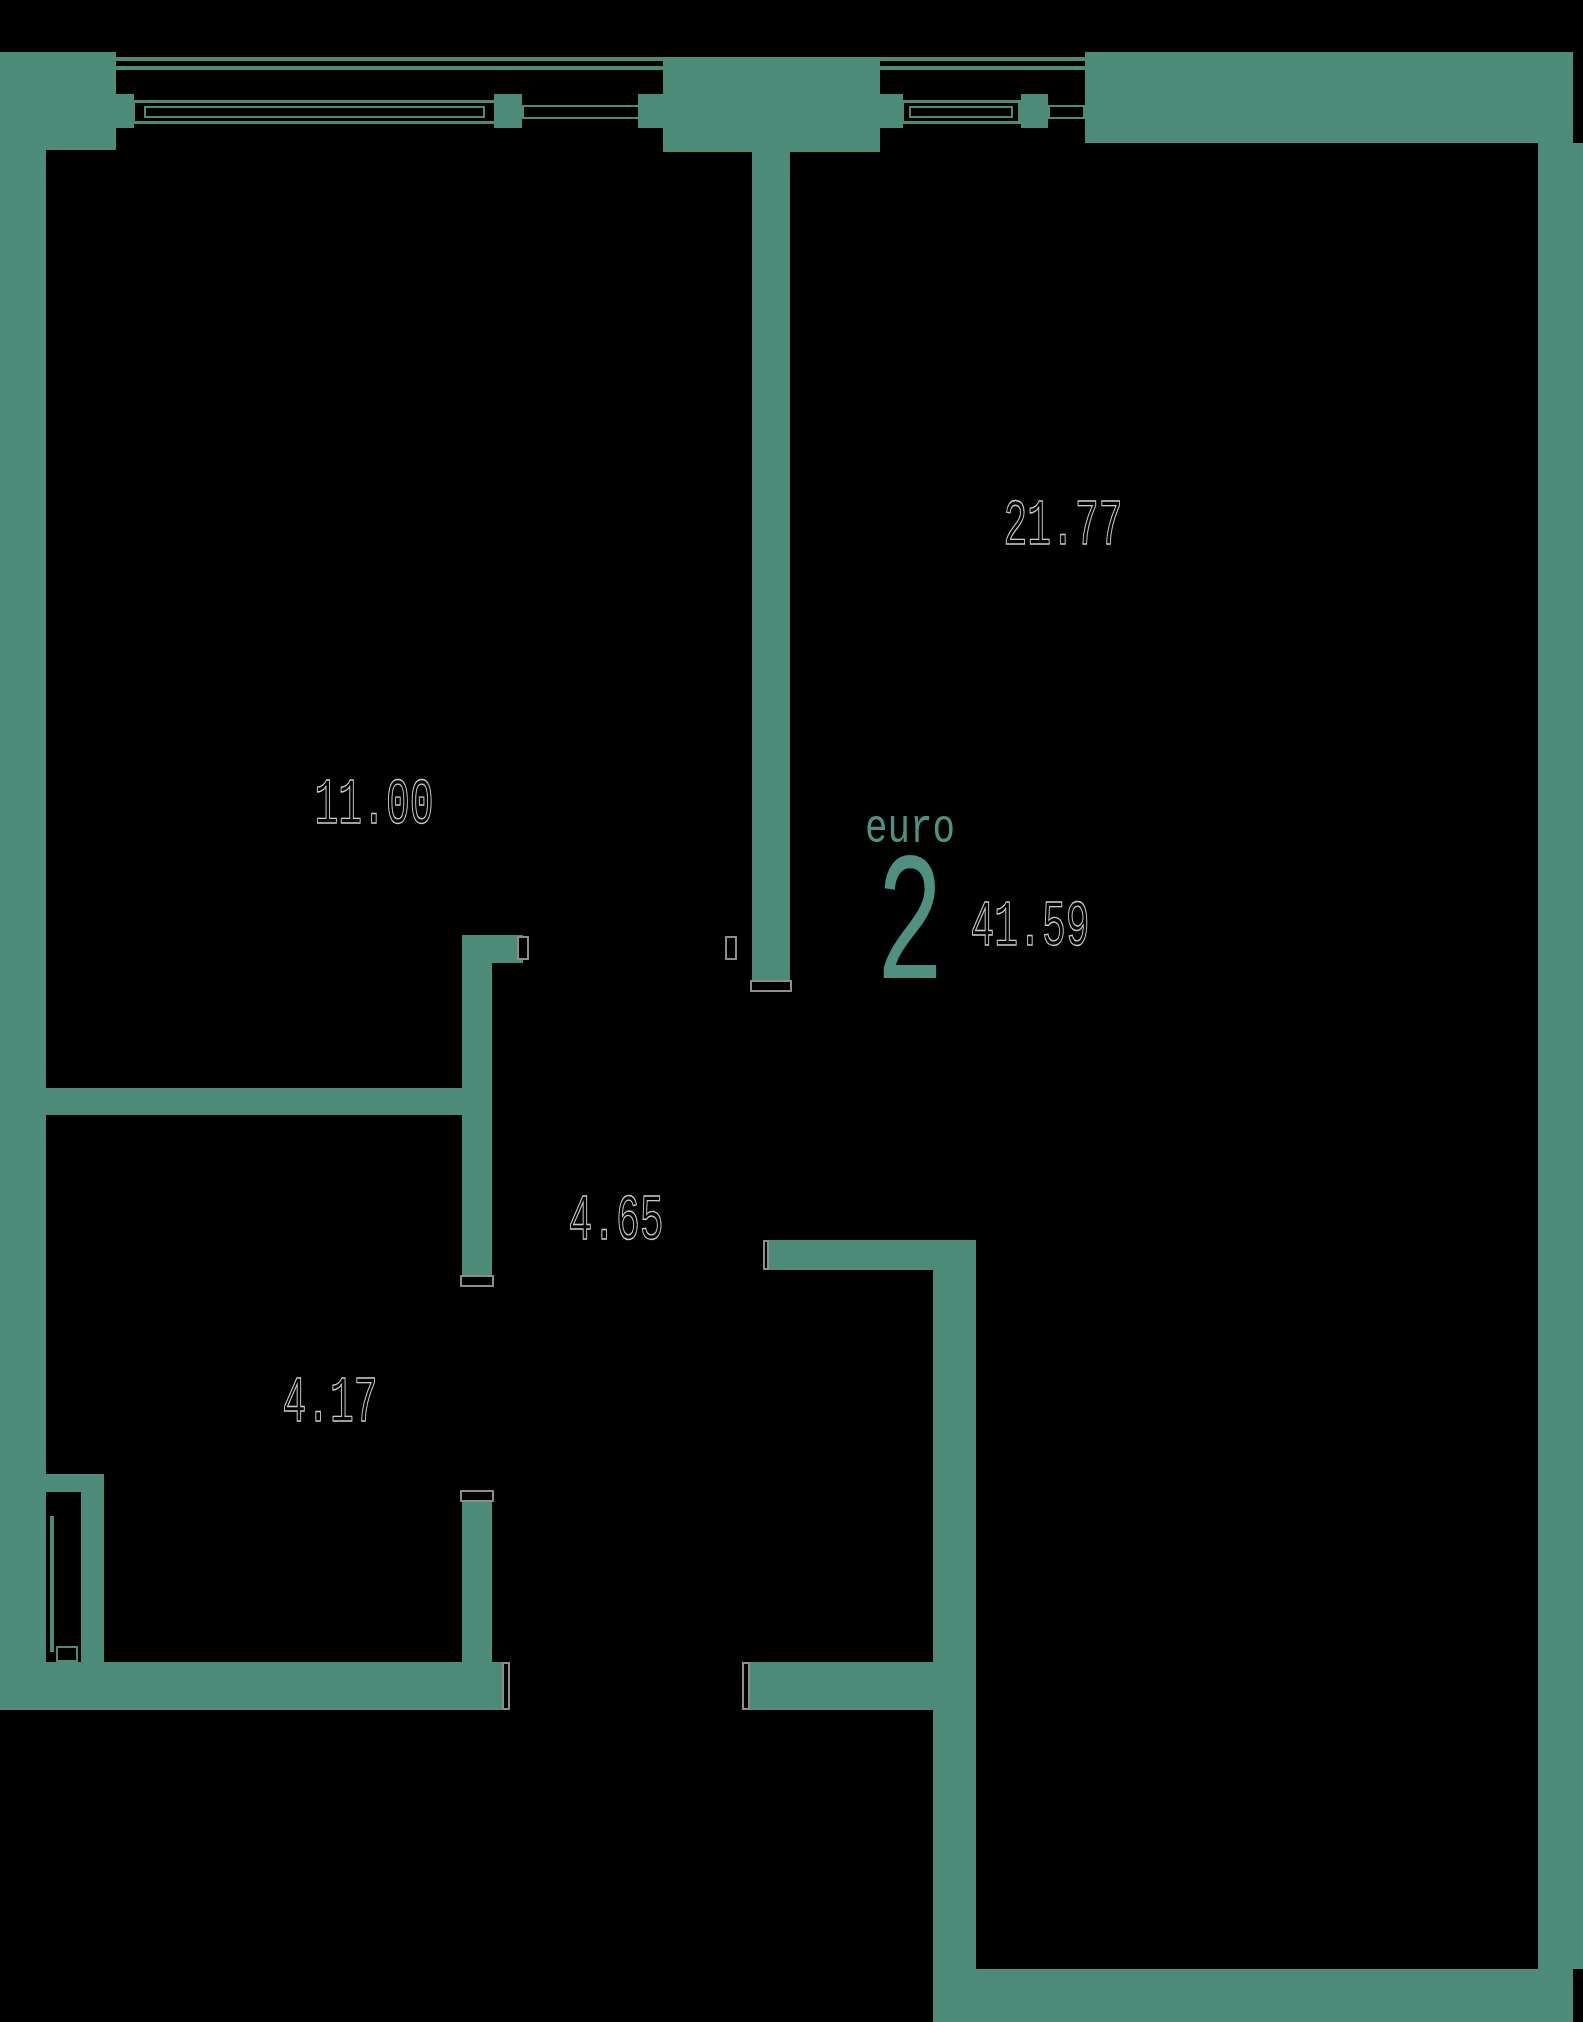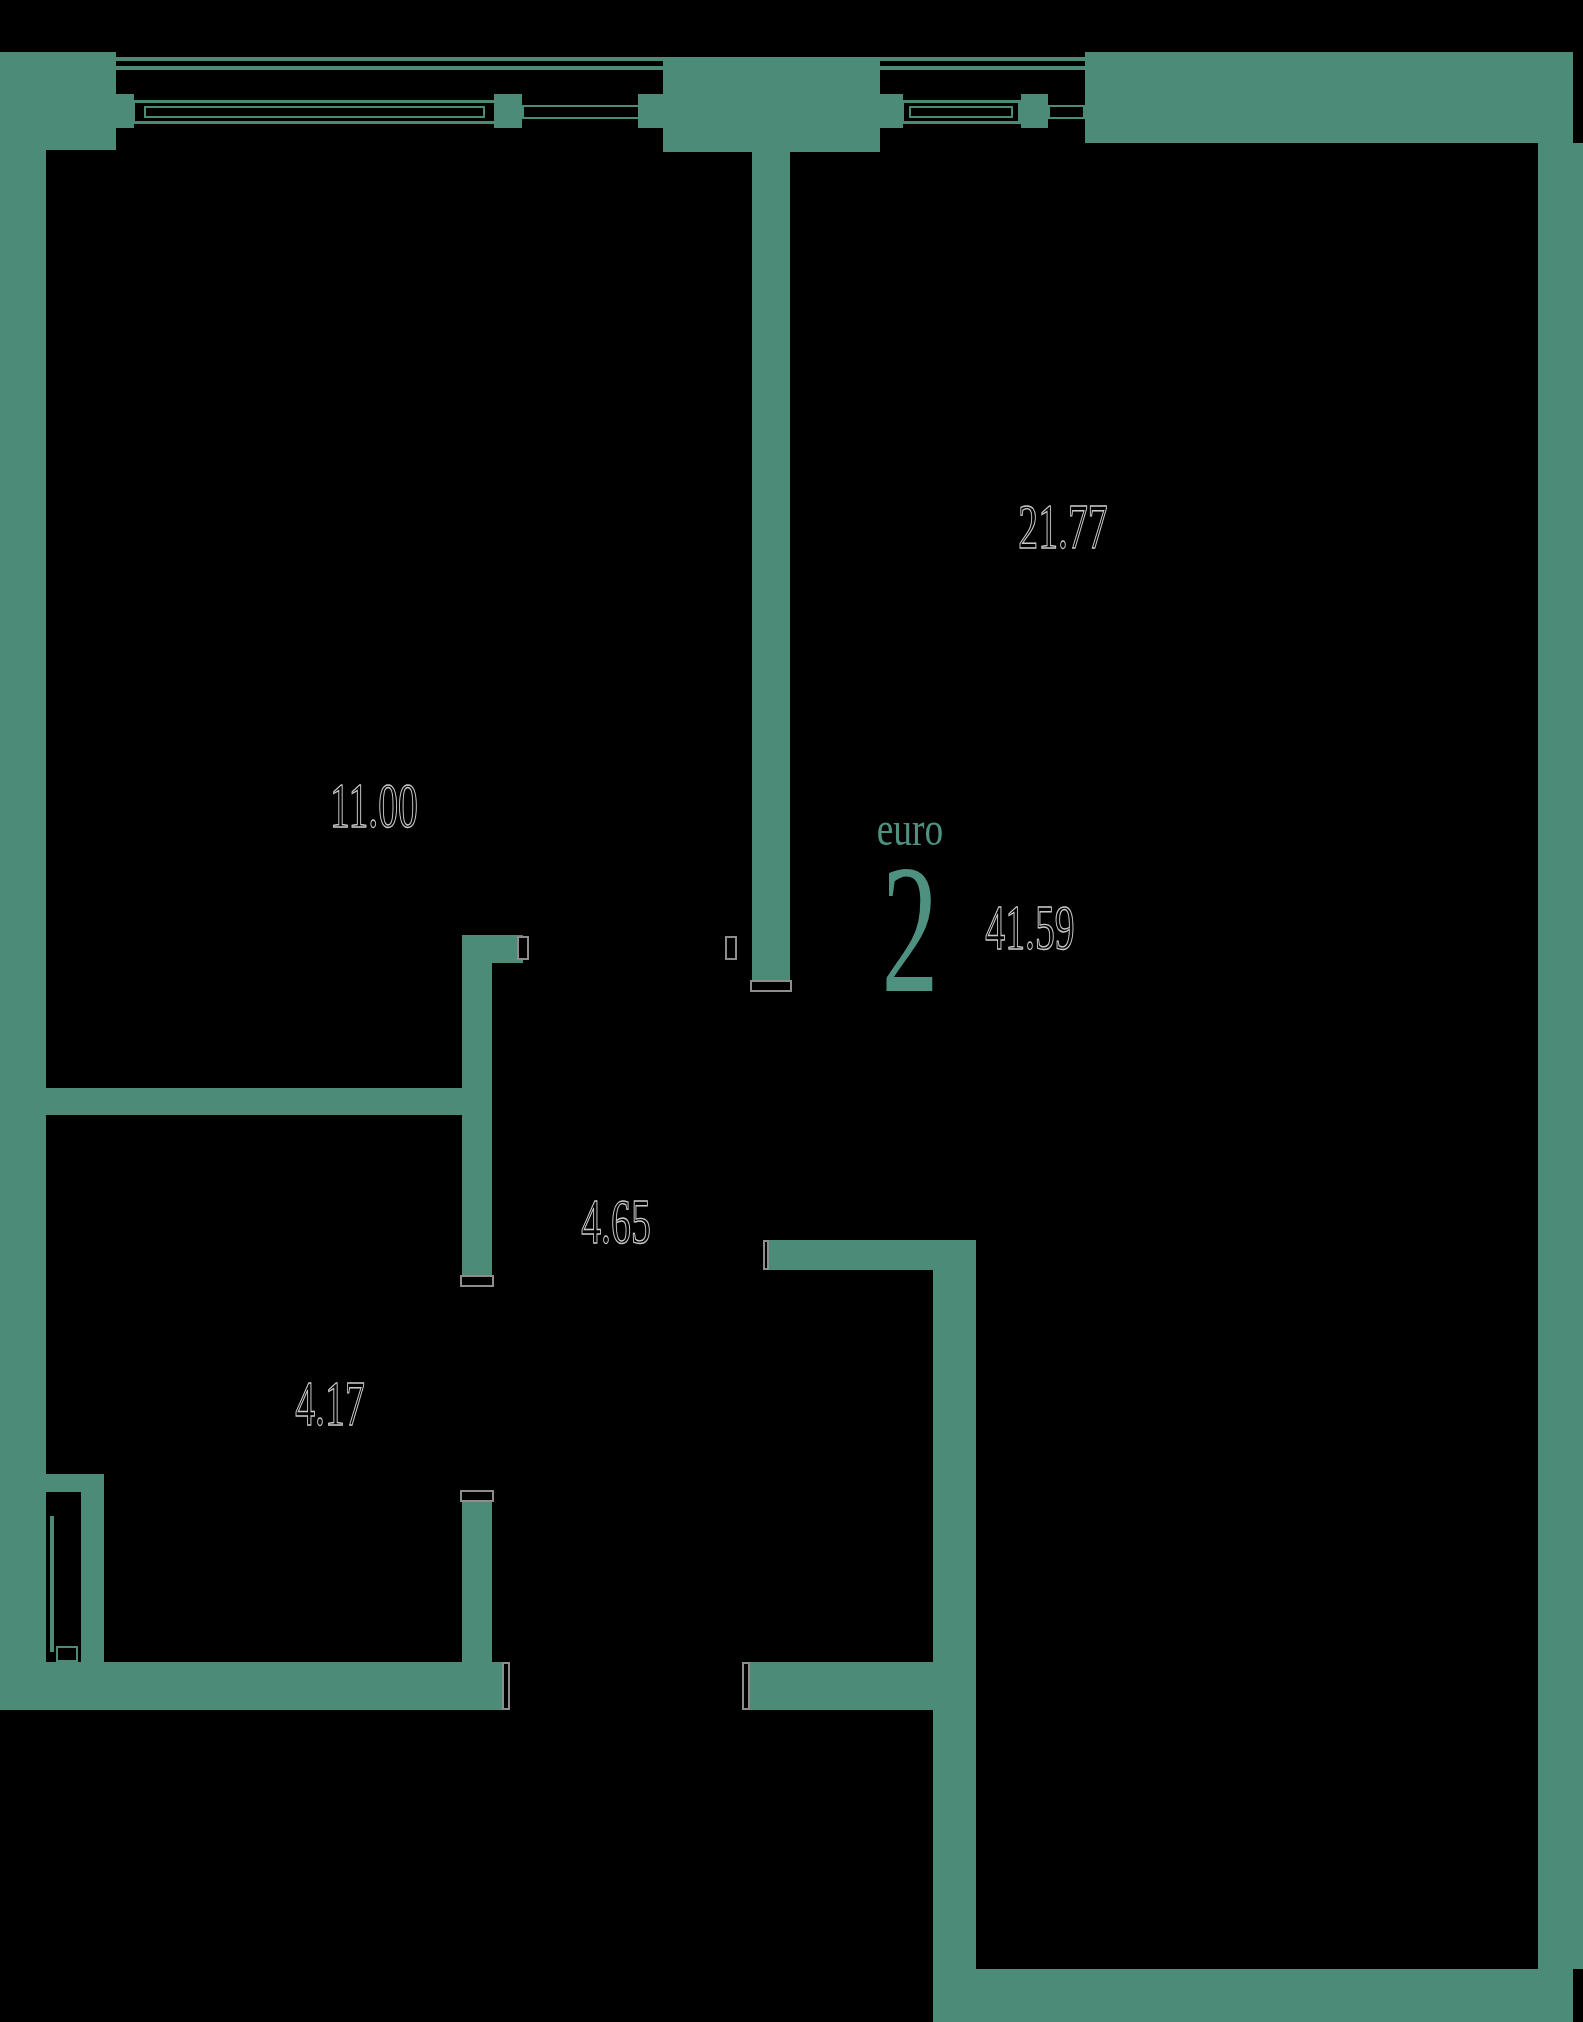--- a/index.html
+++ b/index.html
@@ -1,21 +1,21 @@
 <!DOCTYPE html>
 <html><head>
 <meta charset="utf-8">
 <style>
   html,body{margin:0;padding:0;background:#000;}
   #plan{
     position:relative;
     width:1583px;height:2022px;
     background:#000;
     overflow:hidden;
-    font-family:Liberation Serif, serif;
+    font-family:Liberation Mono, monospace;
   }
   
   .w{position:absolute;background:#4b8b78;}
   
   .ol{position:absolute;background:#000;border:3px solid #4b8b78;box-sizing:border-box;}
   .ol.thin{border-width:2px;}
   
   .jamb{position:absolute;background:#000;border:2px solid #8d8d8d;box-sizing:border-box;}
   
   .area{

